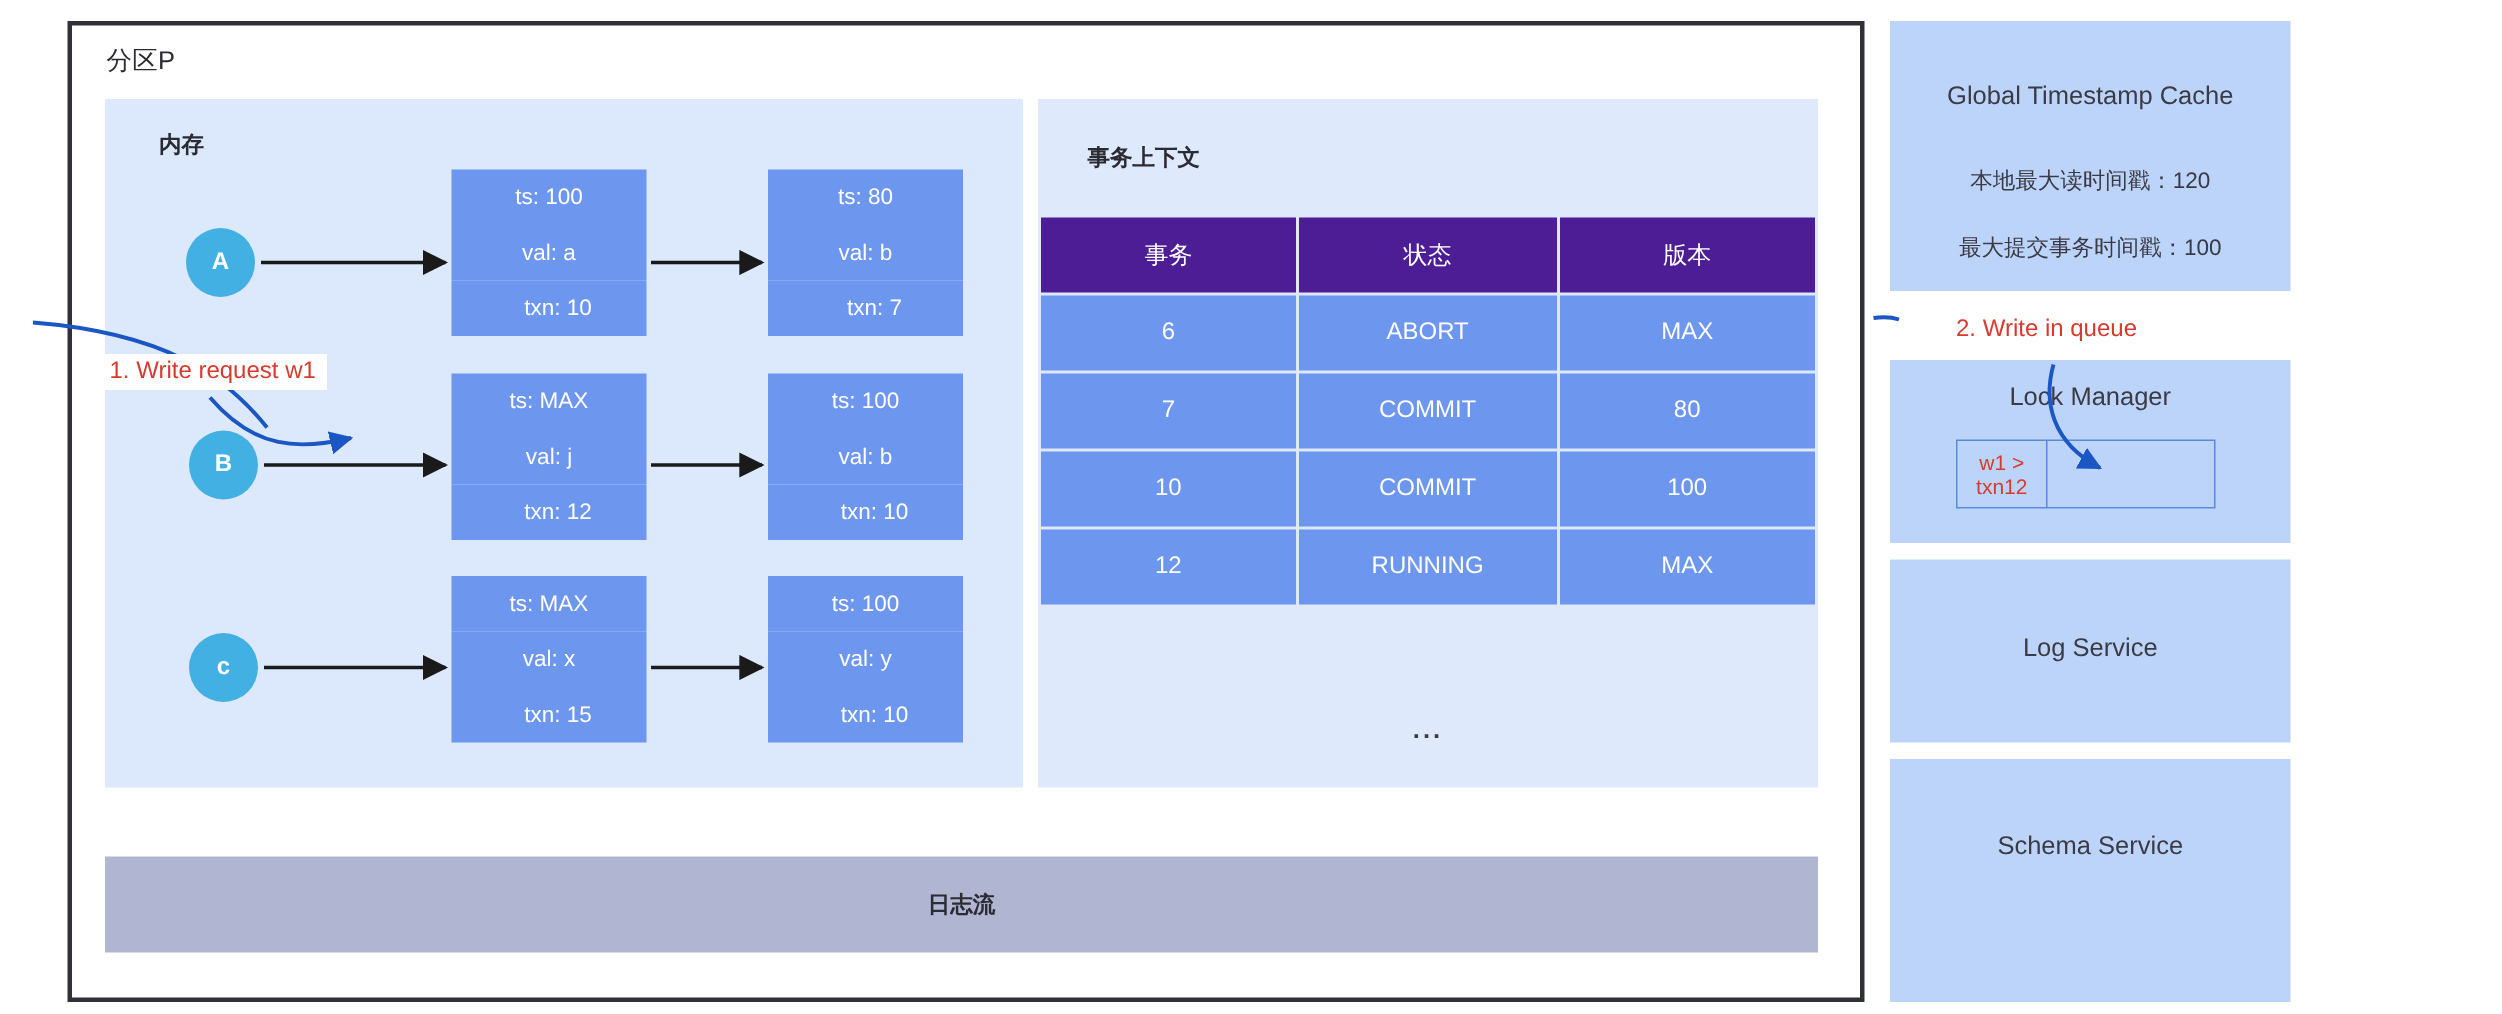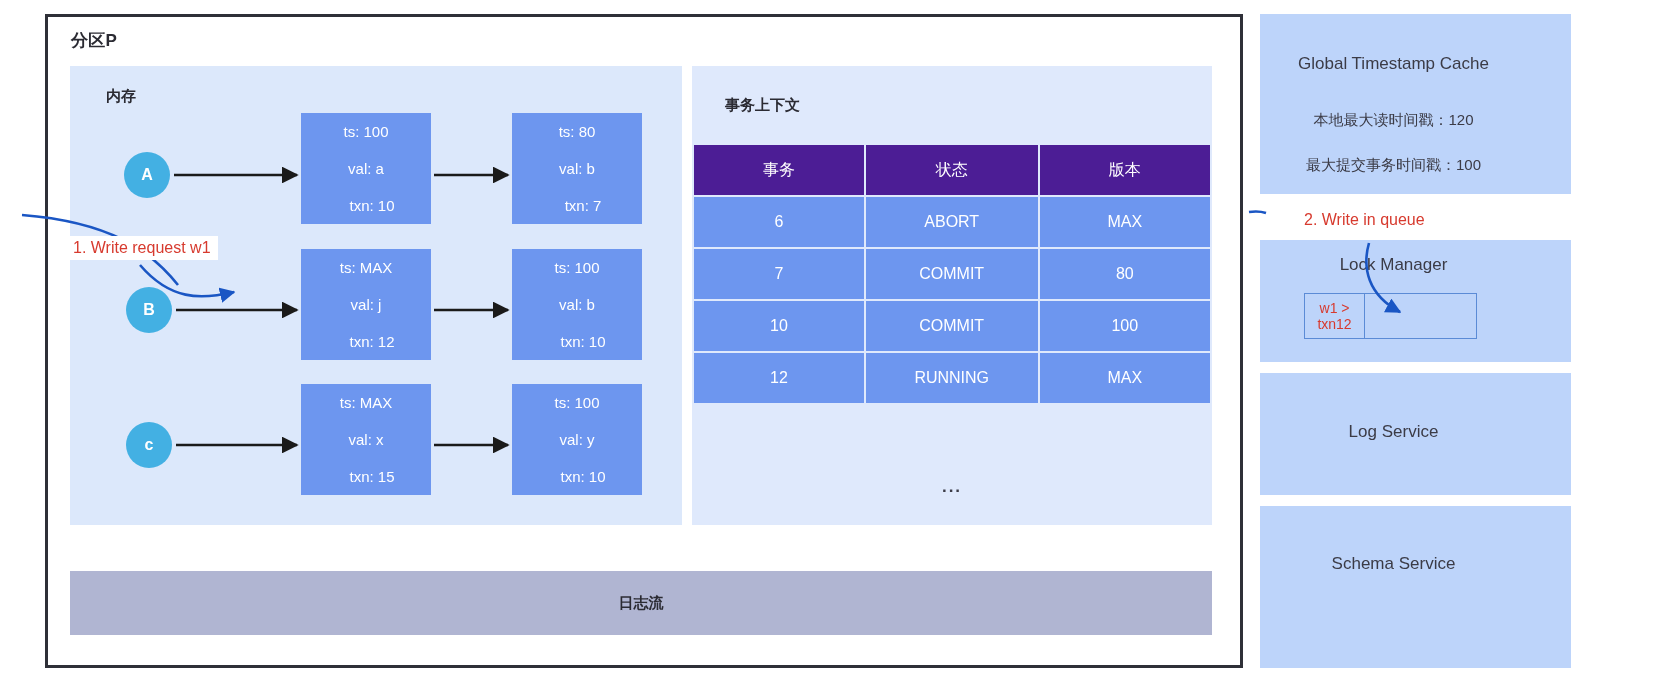--- a/index.html
+++ b/index.html
@@ -11,21 +11,21 @@
   }
   .canvas{position:absolute;left:0;top:0;width:1668px;height:676px;}
 
   
   #partition-frame{
     position:absolute;left:45px;top:14px;width:1198px;height:654px;
     border:3px solid #2f3038;background:#ffffff;box-sizing:border-box;
   }
   #partition-title{
     position:absolute;left:71px;top:29px;
-    font-size:17px;font-weight:bold;color:#2b2b33;letter-spacing:.2px;
+    font-size:17px;font-weight:normal;color:#2b2b33;letter-spacing:.2px;
   }
 
   
   #memory-panel{
     position:absolute;left:70px;top:66px;width:612px;height:459px;
     background:#dce8fb;
   }
   #memory-title{
     position:absolute;left:106px;top:87px;
     font-size:15px;font-weight:bold;color:#2b2b33;
@@ -77,21 +77,21 @@
 
   
   #log-stream{
     position:absolute;left:70px;top:535px;width:1142px;height:64px;
     background:#b0b5d2;color:#2b2b33;font-size:15px;font-weight:bold;
     display:flex;align-items:center;justify-content:center;margin-top:36px;
   }
 
   
   .service-panel{
-    position:absolute;left:1260px;width:311px;background:#bdd4fa;
+    position:absolute;left:1260px;width:267px;background:#bdd4fa;
   }
   .service-title{
     text-align:center;color:#3b3b46;font-size:17px;
   }
   #panel-gts{top:14px;height:180px;}
   #panel-lock{top:240px;height:122px;}
   #panel-log{top:373px;height:122px;}
   #panel-schema{top:506px;height:162px;}
 
   #gts-title{position:absolute;left:0;top:40px;width:267px;}

